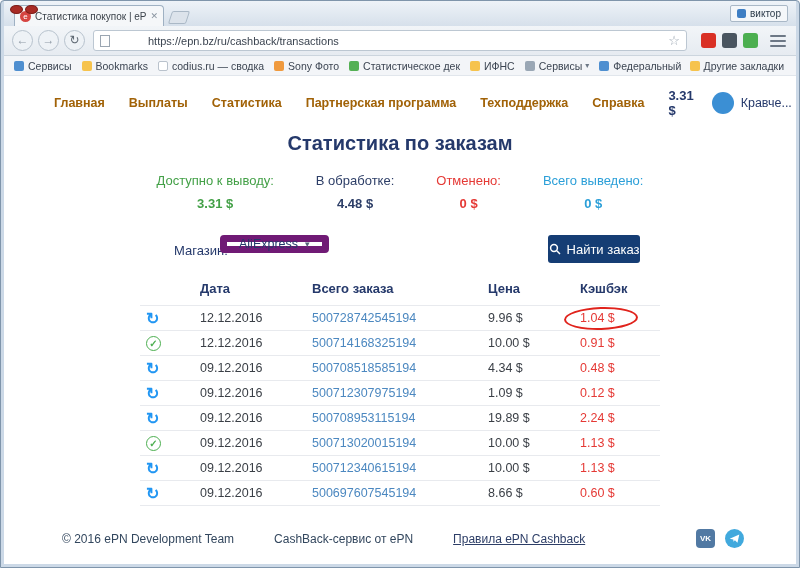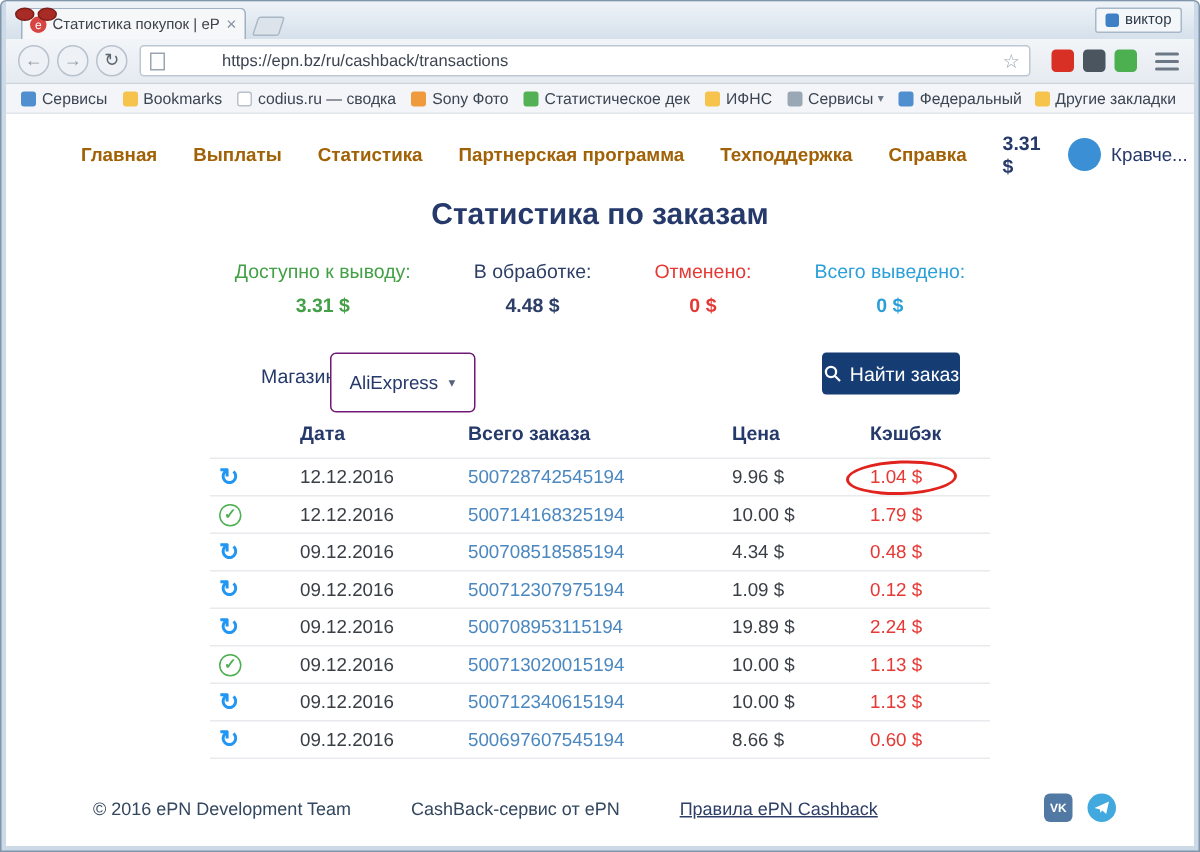--- a/index.html
+++ b/index.html
@@ -90,22 +90,22 @@
   .stat { font-size:13px; }
   .stat .lbl { margin-bottom:8px; }
   .stat .val { font-weight:bold; }
   .stat.green { color:#43a047; }
   .stat.navy { color:#2d3e67; }
   .stat.red { color:#e53935; }
   .stat.blue { color:#2b9fd8; }
 
   .filter-row { position:relative; height:30px; margin-top:24px; }
   .shop-label { position:absolute; left:170px; top:8px; font-size:13px; color:#25396b; }
-  .shop-select { position:absolute; left:216px; top:0; height:40px; display:flex;
-    align-items:center; background:#fff; border:1px solid #701a75; border-radius:4px;
+  .shop-select { position:absolute; left:216px; top:0; height:18px; display:flex;
+    align-items:center; background:#fff; border:7px solid #701a75; border-radius:4px;
     padding:0 12px; font-size:12.5px; color:#25396b; }
   .shop-select .caret { font-size:9px; margin-left:7px; color:#55637a; }
   .search-btn { position:absolute; left:544px; top:0; width:92px; height:28px;
     background:#153d74; color:#fff; border:none; border-radius:3px; font-size:13px;
     display:flex; align-items:center; justify-content:center;
     font-family:"Liberation Sans", sans-serif; }
   .search-btn svg { margin-right:6px; }
 
   .table { width:520px; margin:16px auto 0; }
   .thead, .trow { display:grid; grid-template-columns:60px 112px 176px 92px 80px;
@@ -296,21 +296,21 @@
             <span class="c-cashback">
               <span>1.04 $</span>
               <span class="annotation"></span>
             </span>
           </div>
           <div class="trow">
             <span class="c-status"><span class="status-icon done"></span></span>
             <span class="c-date">12.12.2016</span>
             <span class="c-order"><a>500714168325194</a></span>
             <span class="c-price">10.00 $</span>
-            <span class="c-cashback">1.79 $</span>
+            <span class="c-cashback">0.91 $</span>
           </div>
           <div class="trow">
             <span class="c-status"><span class="status-icon processing"></span></span>
             <span class="c-date">09.12.2016</span>
             <span class="c-order"><a>500708518585194</a></span>
             <span class="c-price">4.34 $</span>
             <span class="c-cashback">0.48 $</span>
           </div>
           <div class="trow">
             <span class="c-status"><span class="status-icon processing"></span></span>

